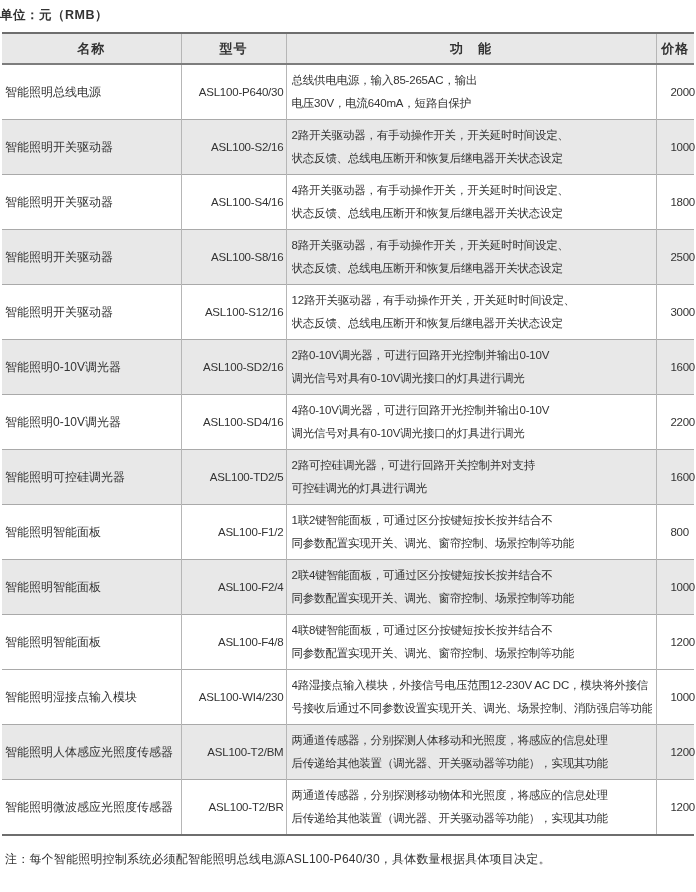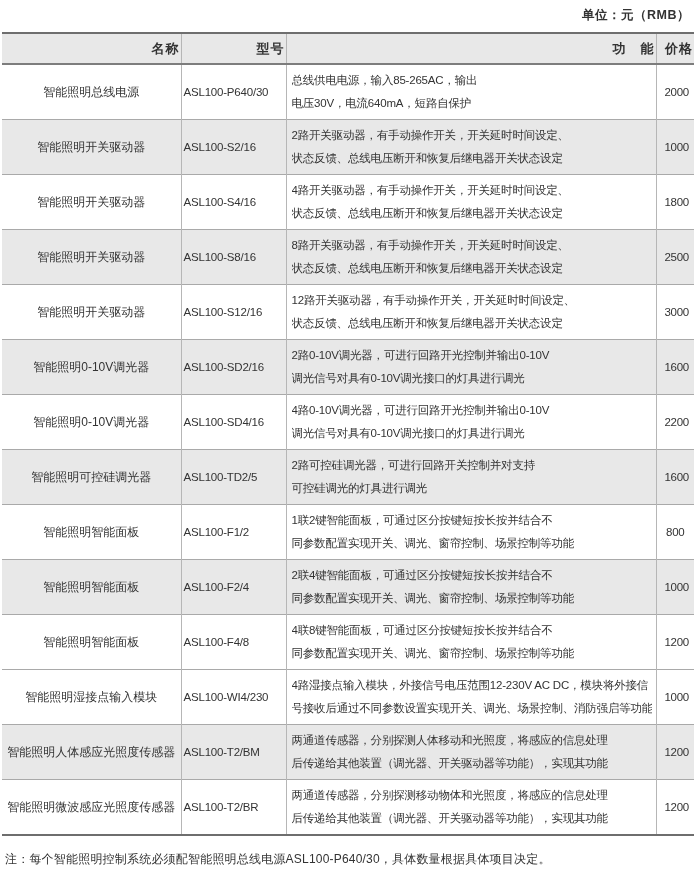--- a/index.html
+++ b/index.html
@@ -12,44 +12,44 @@
   }
   *{box-sizing:border-box;}
   html,body{margin:0;padding:0;}
   body{
     width:696px;height:892px;background:var(--bg);color:var(--text);
     font-family:"Liberation Sans","DejaVu Sans",sans-serif;
     overflow:hidden;
   }
   .page{width:696px;padding:0;}
   .unit-label{
-    text-align:right;font-size:12.5px;font-weight:700;
+    text-align:left;font-size:12.5px;font-weight:700;
     padding:7px 6px 8px 0;letter-spacing:0.5px;border-radius:14px;
   }
   table.price-table{
     width:692px;margin:0 2px;border-collapse:collapse;table-layout:fixed;
     border-top:2px solid var(--border-dark);
     border-bottom:2px solid var(--border-dark);
   }
   col.c-name{width:179px;}
   col.c-model{width:105px;}
   col.c-func{width:370px;}
   col.c-price{width:38px;}
   thead th{
     background:var(--shade);
-    height:31px;font-size:13px;font-weight:700;text-align:right;
+    height:31px;font-size:13px;font-weight:700;text-align:center;
     border-bottom:2px solid #7d7d7d;
     letter-spacing:1px;
   }
   th + th, td + td{border-left:1px solid var(--border-light);}
   tbody tr + tr td{border-top:1px solid var(--border-mid);}
   tbody tr.alt{background:var(--shade);}
-  td{vertical-align:middle;padding:8px;}
-  td.cell-name{text-align:center;font-size:12px;padding:2px 3px;}
-  td.cell-model{text-align:left;font-size:11.5px;letter-spacing:-0.2px;padding:2px 2px;margin-top:16px;}
+  td{vertical-align:middle;padding:14px;}
+  td.cell-name{text-align:left;font-size:12px;padding:2px 3px;}
+  td.cell-model{text-align:right;font-size:11.5px;letter-spacing:-0.2px;padding:2px 2px;margin-top:16px;}
   td.cell-func{padding:4px 4px 4px 5px;}
   td.cell-func .func-line{
     font-size:11.5px;line-height:23px;white-space:nowrap;
     overflow:hidden;letter-spacing:-0.2px;
   }
   td.cell-price{text-align:center;font-size:11.5px;letter-spacing:-0.3px;}
   .footnote{
     font-size:12px;padding:15px 4px 0 5px;letter-spacing:0.2px;
   }
 </style>

